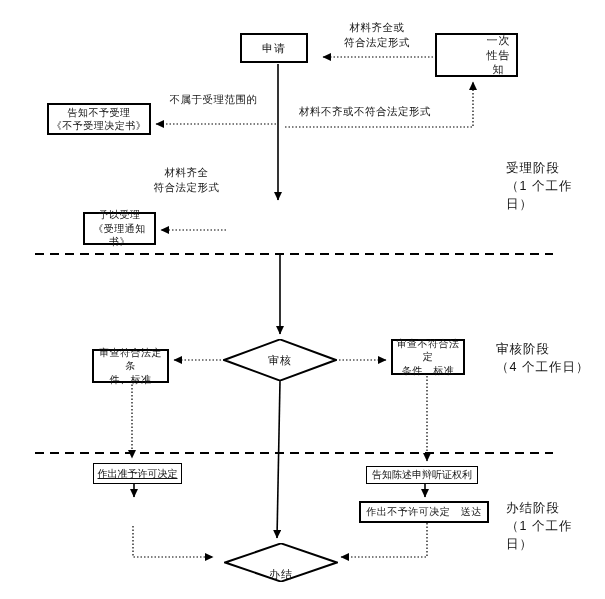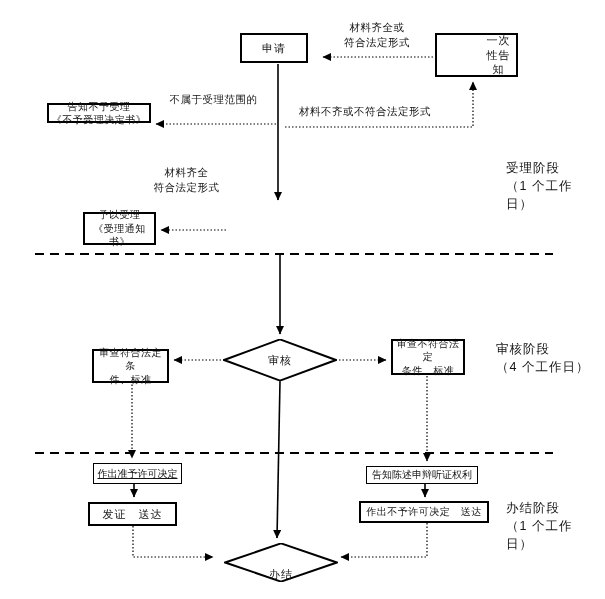--- a/index.html
+++ b/index.html
@@ -68,21 +68,21 @@
   </svg>
 
   <div class="node" style="left:240px;top:33px;width:68px;height:30px;">
     <span>申请</span>
   </div>
 
   <div class="node" style="left:435px;top:33px;width:83px;height:44px;padding-left:44px;">
     <span>一次性告知</span>
   </div>
 
-  <div class="node bold small" style="left:47px;top:103px;width:104px;height:20px;">
+  <div class="node bold small" style="left:47px;top:103px;width:104px;height:32px;">
     <span>告知不予受理
 《不予受理决定书》</span>
   </div>
 
   <div class="node bold small" style="left:83px;top:212px;width:73px;height:33px;">
     <span>予以受理
 《受理通知书》</span>
   </div>
 
   <div class="node bold small" style="left:92px;top:339px;width:77px;height:34px;margin-top:10px;">
@@ -92,23 +92,20 @@
 
   <div class="node bold small" style="left:391px;top:339px;width:74px;height:36px;">
     <span>审查不符合法定
 条件、标准</span>
   </div>
 
   <div class="node thin small" style="left:93px;top:463px;width:89px;height:21px;letter-spacing:0;text-decoration:underline;">
     <span>作出准予许可决定</span>
   </div>
 
-  <div class="node bold" style="left:88px;top:502px;width:89px;height:24px;font-size:11px;">
-    <span>发证　送达</span>
-  </div>
 
   <div class="node thin small" style="left:366px;top:466px;width:112px;height:18px;letter-spacing:0;">
     <span>告知陈述申辩听证权利</span>
   </div>
 
   <div class="node bold small" style="left:359px;top:501px;width:130px;height:22px;">
     <span>作出不予许可决定　送达</span>
   </div>
 
 

